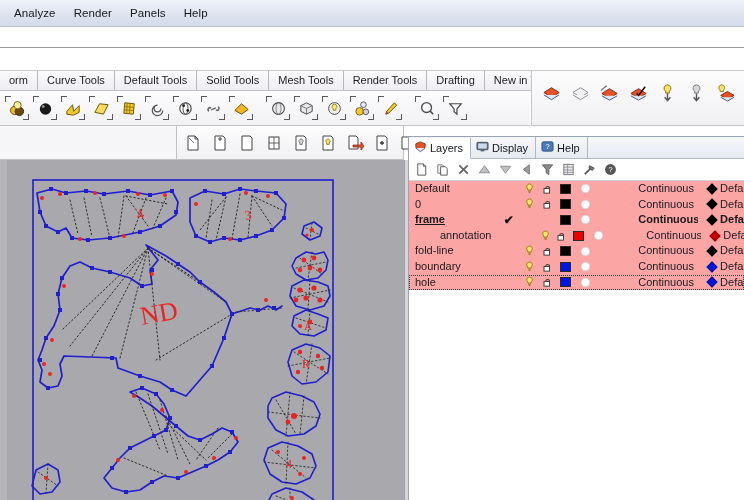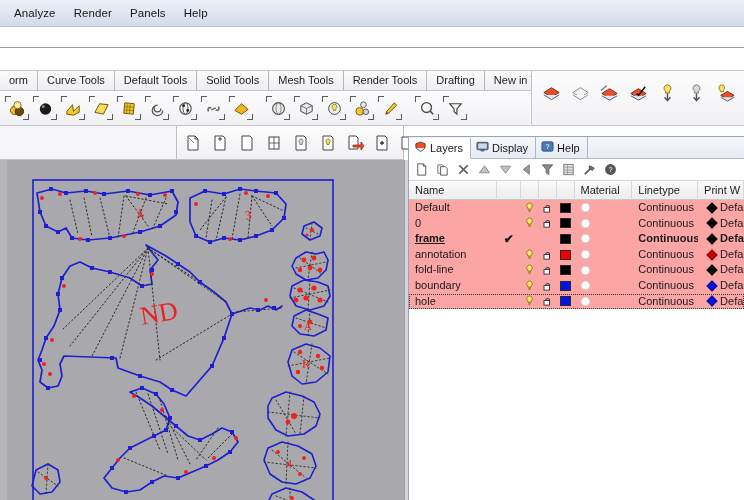--- a/index.html
+++ b/index.html
@@ -745,30 +745,20 @@
       </div>
       <div class="pbtn">
         <svg width="15" height="15" viewBox="0 0 16 16">
           <circle cx="8" cy="8" r="5.8" fill="#555"></circle>
           <text x="8" y="11" font-size="8" fill="#fff" text-anchor="middle" font-family="'Liberation Sans',sans-serif">?</text>
         </svg>
       </div>
     </div>
 
     <div class="ltable">
-      <div class="lhead">
-        <div class="hc" style="width:88px">Name</div>
-        <div class="hc" style="width:24px"></div>
-        <div class="hc" style="width:18px"></div>
-        <div class="hc" style="width:18px"></div>
-        <div class="hc" style="width:18px"></div>
-        <div class="hc" style="width:58px">Material</div>
-        <div class="hc" style="width:66px">Linetype</div>
-        <div class="hc" style="width:46px">Print W</div>
-      </div>
       <div id="layer-rows">
           <div class="lrow">
             <div class="c" style="width: 88px;">
               <span>Default</span>
             </div>
             <div class="c center" style="width: 24px;"></div>
             <div class="c center" style="width: 18px;">
               <svg width="11" height="12" viewBox="0 0 12 13">
                 <path d="M6 1 a3 3 0 0 1 1.7 5.5 l0 1.3 l-3.4 0 l0-1.3 A3 3 0 0 1 6 1z" fill="#f7e26a" stroke="#8a7400" stroke-width=".9"></path>
                 <path d="M4.6 9 l2.8 0 M5 10.4 l2 0" stroke="#8a7400" stroke-width=".9"></path>
@@ -854,21 +844,21 @@
               <span>Continuous</span>
             </div>
             <div class="c" style="width: 46px;">
               <span class="pw-dot">
                 <span class="diamond" style="background:#000000"></span>
                 <span>Defaul</span>
               </span>
             </div>
           </div>
           <div class="lrow">
-            <div class="c" style="width: 88px;">
+            <div class="c" style="width: 88px; margin-left: 25px;">
               <span>annotation</span>
             </div>
             <div class="c center" style="width: 24px;"></div>
             <div class="c center" style="width: 18px;">
               <svg width="11" height="12" viewBox="0 0 12 13">
                 <path d="M6 1 a3 3 0 0 1 1.7 5.5 l0 1.3 l-3.4 0 l0-1.3 A3 3 0 0 1 6 1z" fill="#f7e26a" stroke="#8a7400" stroke-width=".9"></path>
                 <path d="M4.6 9 l2.8 0 M5 10.4 l2 0" stroke="#8a7400" stroke-width=".9"></path>
               </svg>
             </div>
             <div class="c center" style="width: 18px;">

